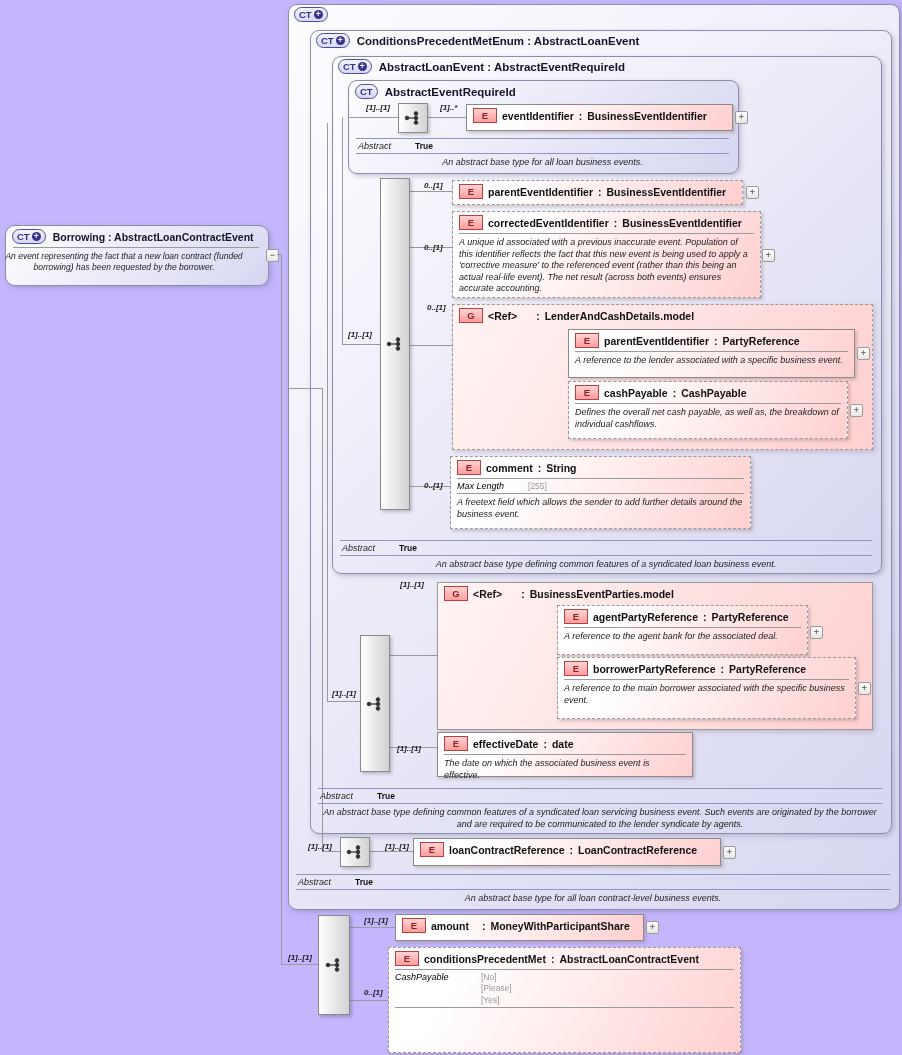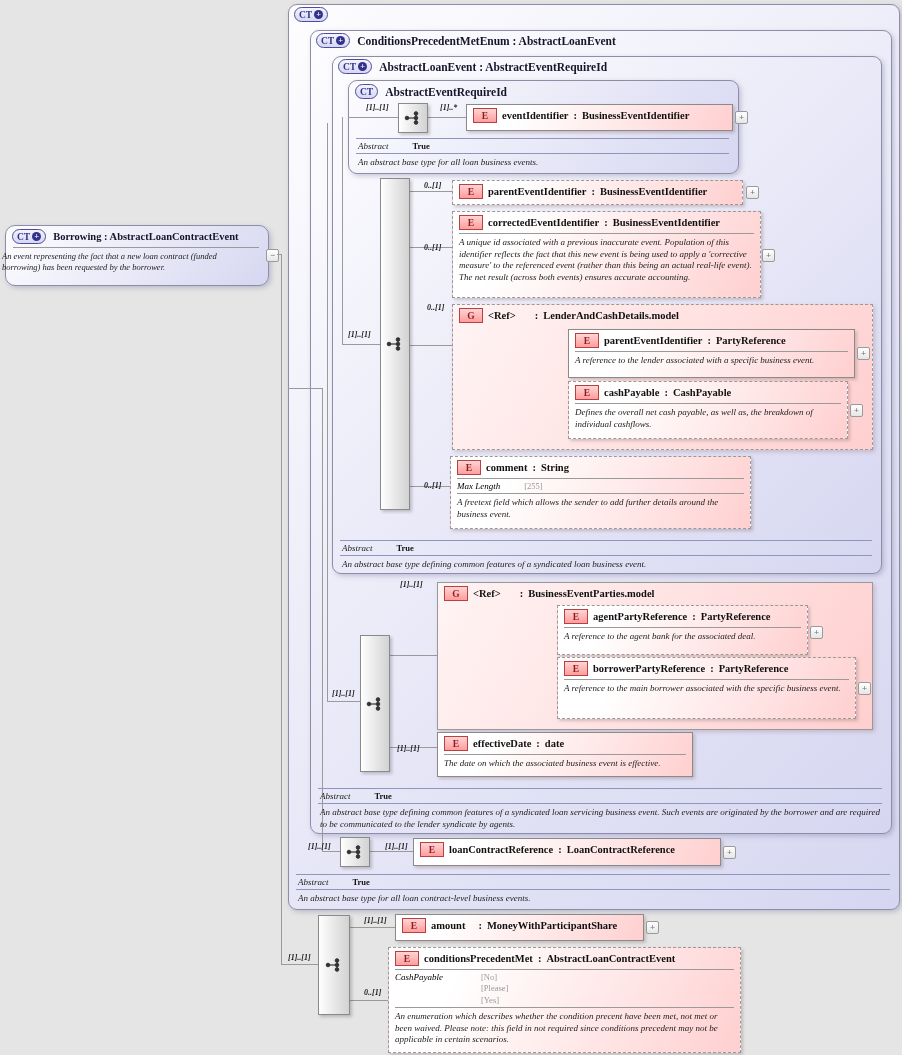--- a/index.html
+++ b/index.html
@@ -1,17 +1,17 @@
 <!DOCTYPE html>
 <html><head>
 <meta charset="utf-8">
 <style>
   html,body{margin:0;padding:0;background:#fff;}
-  #canvas{position:relative;width:902px;height:1055px;background:#e5e5e5;overflow:hidden;
-          font-family:Liberation Serif, serif;}
+  #canvas{position:relative;width:902px;height:1055px;background:#c4b5fd;overflow:hidden;
+          font-family:Liberation Sans, sans-serif;}
 
   
   .ctbox{position:absolute;border:1px solid #8d8da8;border-radius:9px;
          background:linear-gradient(135deg,#fdfdff 0%,#ececf9 45%,#d6d6f1 100%);
          box-shadow:2px 2px 5px rgba(110,110,150,.35);}
   .hdr{position:absolute;display:flex;align-items:center;gap:7px;font-weight:bold;
        font-size:11.5px;color:#14142a;white-space:nowrap;}
   .badge-ct{display:inline-flex;align-items:center;gap:2px;border:1.5px solid #4c4c9e;
             background:linear-gradient(#f4f4fd,#d7d7f2);border-radius:8px;padding:0 4px;
             height:13px;font-size:9.5px;font-weight:bold;color:#32328c;}
@@ -50,21 +50,21 @@
   .ln{position:absolute;background:#9a9a9a;}
   .card{position:absolute;font-size:8px;font-weight:bold;font-style:italic;color:#1b1b1b;
         white-space:nowrap;}
 
   
   .meta{position:absolute;font-size:9px;color:#1c1c1c;}
   .mrow{display:flex;border-top:1px solid #8f96bd;border-bottom:1px solid #8f96bd;
         padding:2px 2px;gap:24px;align-items:baseline;}
   .mrow .lab{font-style:italic;}
   .mrow .val{font-weight:bold;font-size:8.5px;color:#111;}
-  .mdesc{font-style:italic;padding:3px 2px 0 2px;line-height:1.3;}
+  .mdesc{font-style:italic;padding:3px 2px 0 2px;line-height:1.3;text-align:center;}
 
   .mlrow{display:flex;padding:2px 6px;font-size:9px;align-items:baseline;}
   .mlrow .lab{font-style:italic;}
   .mlrow .val{color:#999;margin-left:24px;font-size:8.5px;}
   .enrow{display:flex;padding:2px 6px 1px 6px;font-size:9px;}
   .enrow .lab{font-style:italic;width:86px;flex:0 0 auto;}
   .envals{color:#999;font-size:8.5px;line-height:1.35;}
 
   .gap14{margin-left:14px;}
   .gap8{margin-left:8px;}
@@ -439,16 +439,15 @@
     <div class="sep"></div>
     <div class="enrow">
       <span class="lab">CashPayable</span>
       <span class="envals">
         <div>[No]</div>
         <div>[Please]</div>
         <div>[Yes]</div>
       </span>
     </div>
     <div class="sep"></div>
-    <div class="edesc">An enumeration which describes whether the condition precent have been met, not met or been waived. Please note: this field in not required since conditions precedent may not be applicable in certain scenarios.</div>
   </div>
 
 </div>
 
 </body></html>

